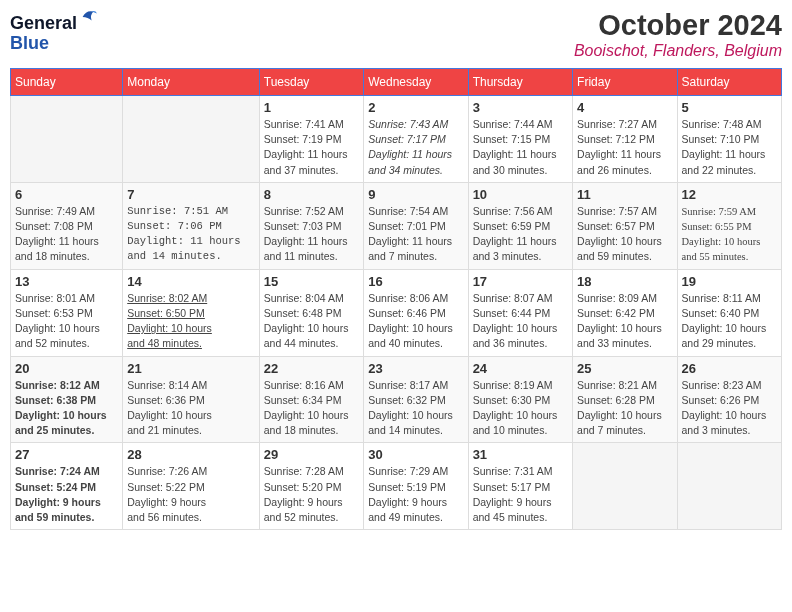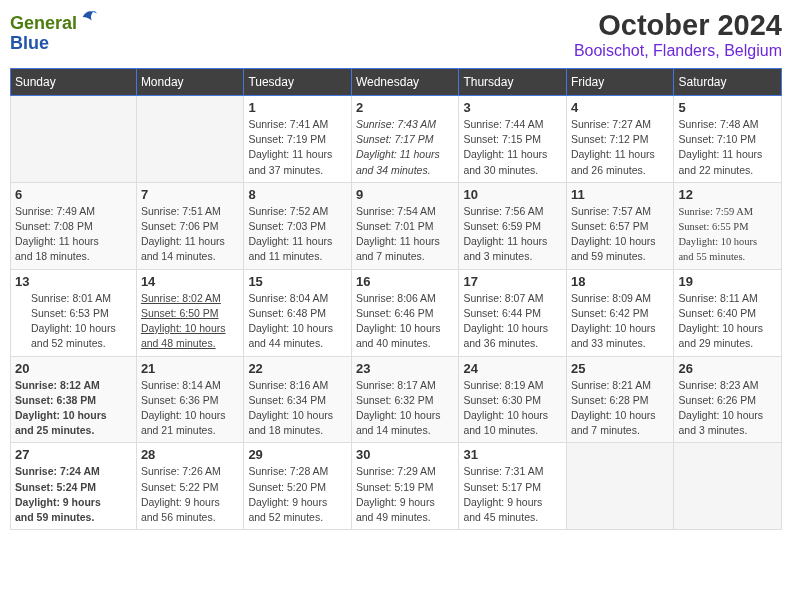--- a/index.html
+++ b/index.html
@@ -22,21 +22,21 @@
       margin-top: 4px;
     }
     .logo-text {
       display: flex;
       flex-direction: column;
       line-height: 1.1;
     }
     .logo-general {
       font-size: 18px;
       font-weight: bold;
-      color: #4d7c0f;
+      color: #0f172a;
     }
     .logo-blue {
       font-size: 18px;
       font-weight: bold;
       color: #2255aa;
     }
     .logo-icon {
       width: 18px;
       height: 18px;
       margin-left: 2px;
@@ -46,29 +46,30 @@
       text-align: right;
     }
     .month-title {
       font-size: 29px;
       font-weight: bold;
       color: #333;
       line-height: 1.1;
     }
     .location-title {
       font-size: 16px;
-      color: #6d28d9;
+      color: #be185d;
+      font-style: italic;
     }
     table {
       width: 100%;
       border-collapse: collapse;
       font-size: 11px;
     }
     thead tr {
-      background: #404040;
+      background: #ef4444;
       color: #fff;
     }
     thead th {
       padding: 6px 4px;
       text-align: left;
       font-size: 12px;
       font-weight: normal;
       border: 1px solid #4477dd;
     }
     tbody tr {
@@ -178,21 +179,21 @@
       <tr>
         <td>
           <span class="day-number">6</span>
           <div class="day-detail" style="white-space: pre-line;">Sunrise: 7:49 AM
 Sunset: 7:08 PM
 Daylight: 11 hours
 and 18 minutes.</div>
         </td>
         <td>
           <span class="day-number">7</span>
-          <div class="day-detail" style="white-space: pre-line;">Sunrise: 7:51 AM
+          <div class="day-detail" style="white-space: pre-line; font-family: Liberation Mono, monospace;">Sunrise: 7:51 AM
 Sunset: 7:06 PM
 Daylight: 11 hours
 and 14 minutes.</div>
         </td>
         <td>
           <span class="day-number">8</span>
           <div class="day-detail" style="white-space: pre-line;">Sunrise: 7:52 AM
 Sunset: 7:03 PM
 Daylight: 11 hours
 and 11 minutes.</div>
@@ -222,21 +223,21 @@
           <span class="day-number">12</span>
           <div class="day-detail" style="white-space: pre-line; font-family: Liberation Serif, serif;">Sunrise: 7:59 AM
 Sunset: 6:55 PM
 Daylight: 10 hours
 and 55 minutes.</div>
         </td>
       </tr>
       <tr>
         <td>
           <span class="day-number">13</span>
-          <div class="day-detail" style="white-space: pre-line; margin-left: 16px;">Sunrise: 8:01 AM
+          <div class="day-detail" style="white-space: pre-line;">Sunrise: 8:01 AM
 Sunset: 6:53 PM
 Daylight: 10 hours
 and 52 minutes.</div>
         </td>
         <td>
           <span class="day-number">14</span>
           <div class="day-detail" style="white-space: pre-line; text-decoration: underline;">Sunrise: 8:02 AM
 Sunset: 6:50 PM
 Daylight: 10 hours
 and 48 minutes.</div>

